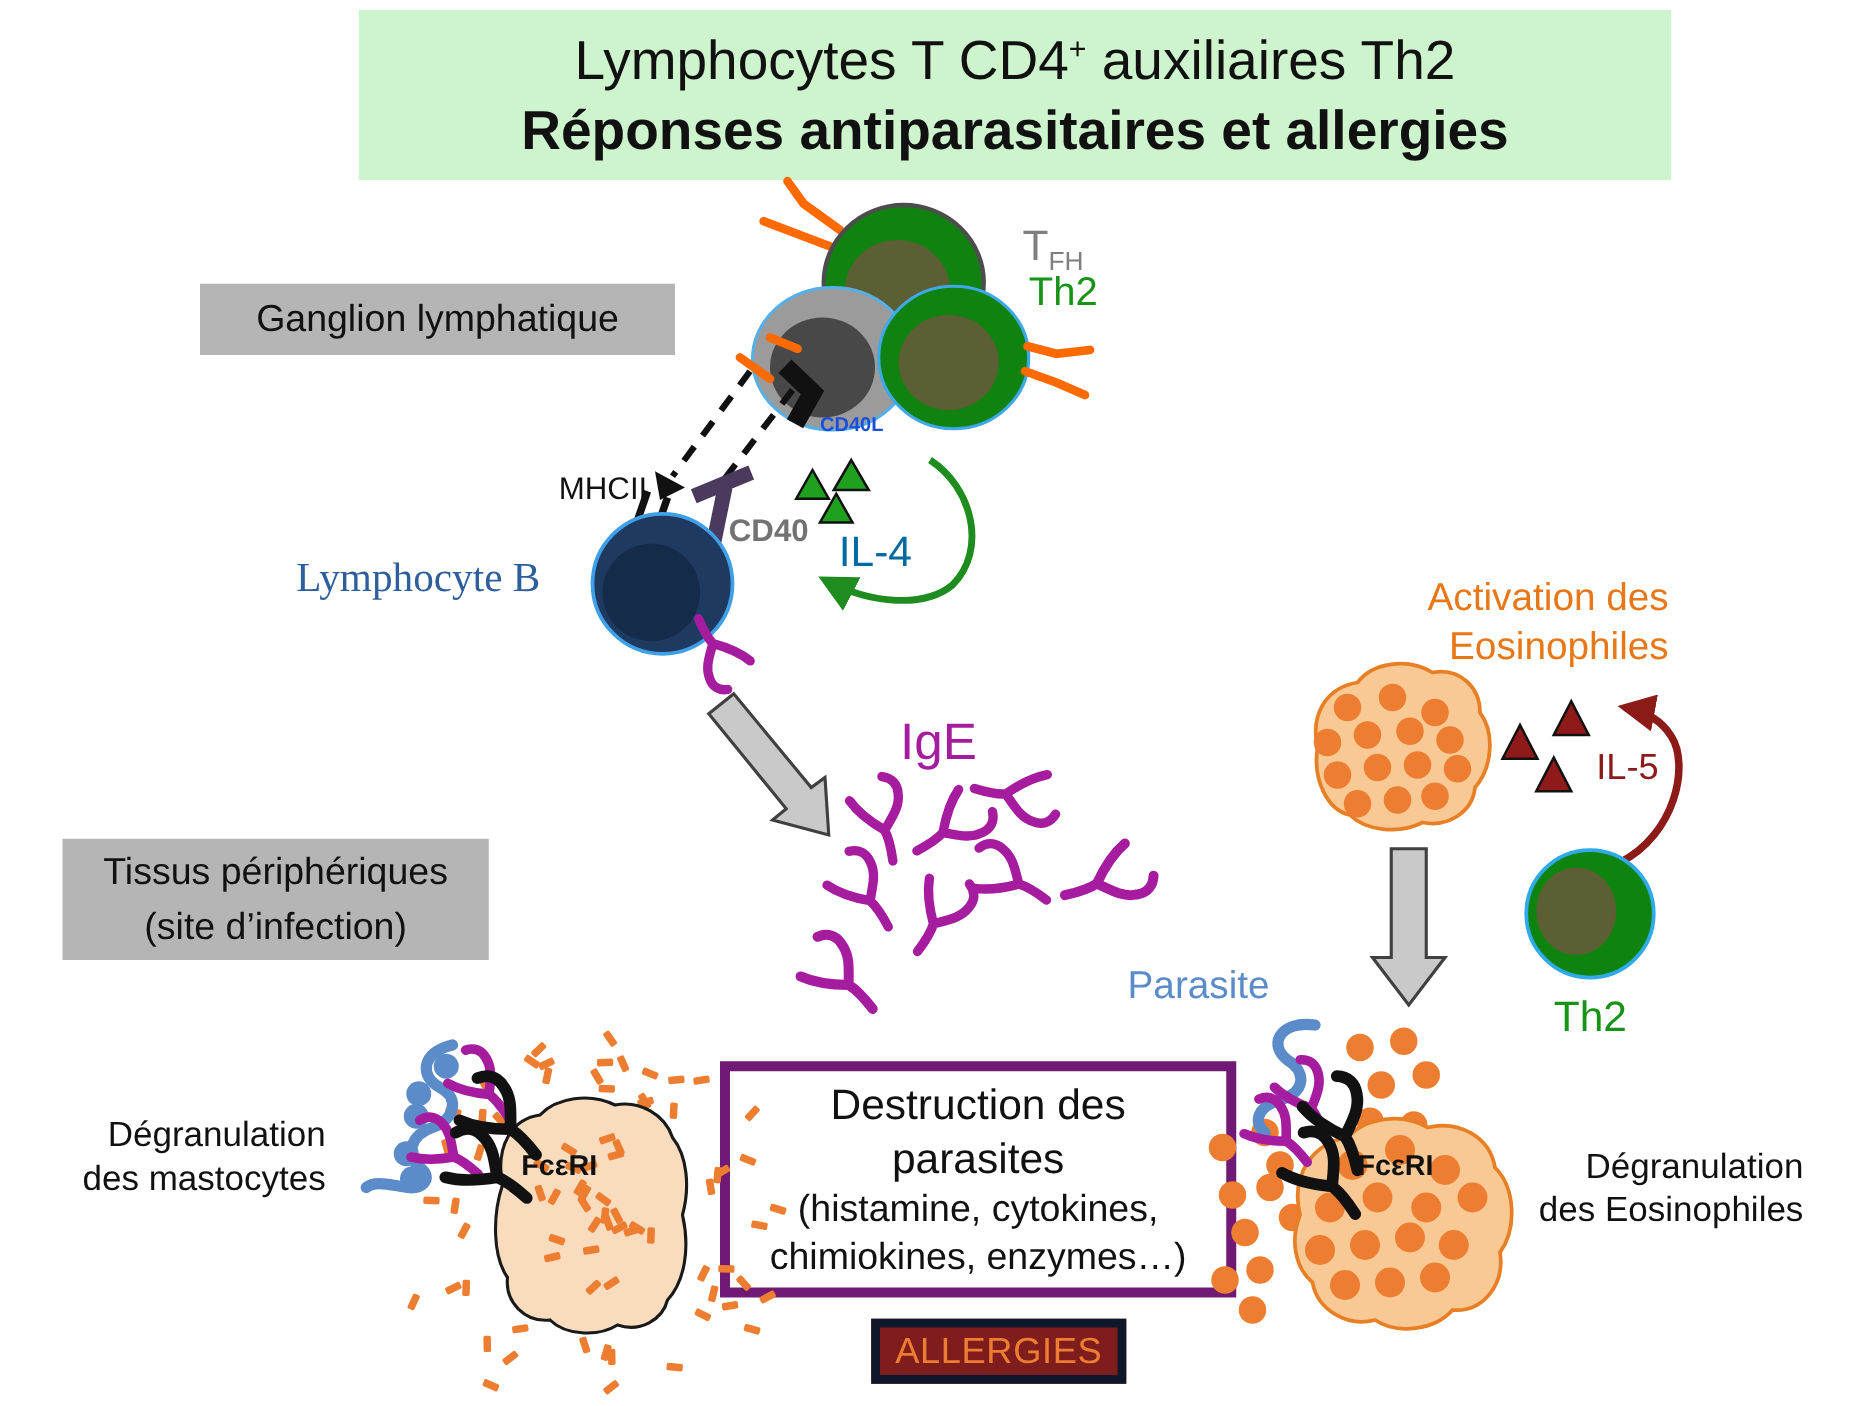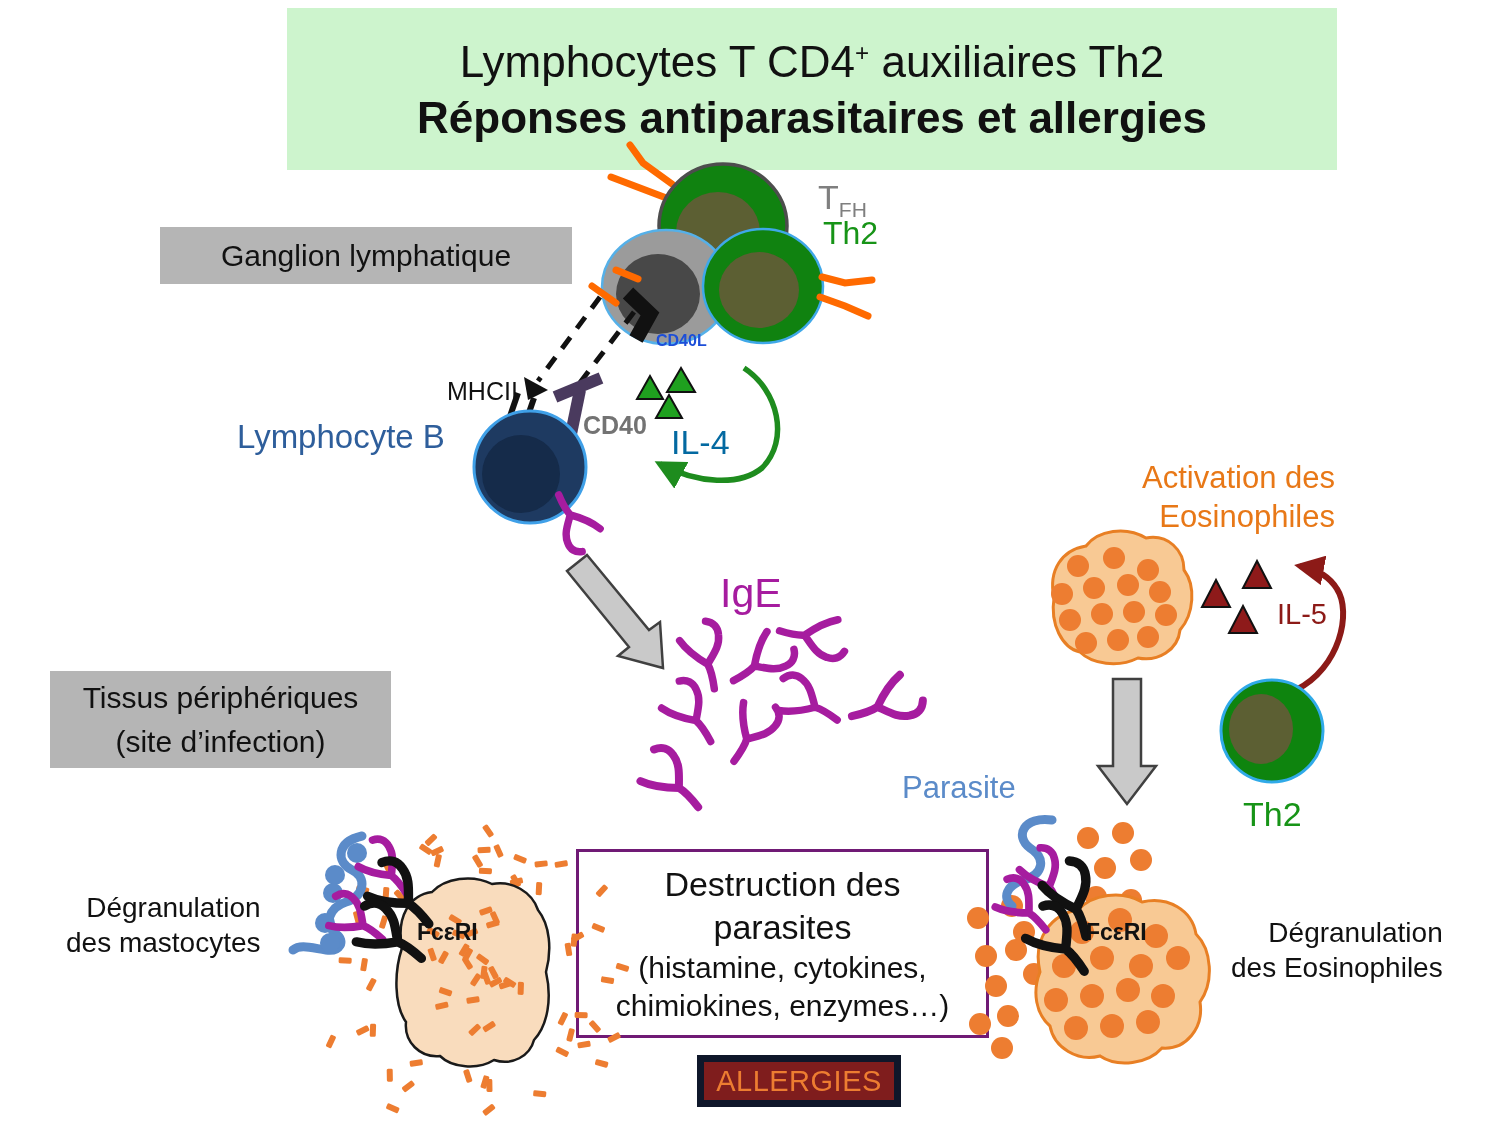--- a/index.html
+++ b/index.html
@@ -1,41 +1,41 @@
 <!DOCTYPE html>
 <html><head>
 <meta charset="utf-8">
 <style>
   html,body{margin:0;padding:0;background:#fff;}
   #canvas{position:relative;width:1500px;height:1125px;background:#ffffff;overflow:hidden;
           font-family:"Liberation Sans", sans-serif;}
   .box{position:absolute;box-sizing:border-box;z-index:1;display:flex;flex-direction:column;
        align-items:center;justify-content:center;text-align:center;}
-  #title-box{left:287px;top:8px;width:1050px;height:162px;background:#CDF4CD;}
+  #title-box{left:287px;top:8px;width:1050px;height:136px;background:#CDF4CD;}
   #title-line1{font-size:44px;color:#111;line-height:1.3;}
   #title-line1 sup{font-size:0.55em;}
   #title-line2{font-size:44px;font-weight:bold;color:#111;line-height:1.25;}
-  #ganglion-box{left:160px;top:227px;width:412px;height:57px;background:#B5B5B5;}
+  #ganglion-box{left:160px;top:227px;width:380px;height:57px;background:#B5B5B5;}
   #ganglion-box div{font-size:30px;color:#111;}
   #tissus-box{left:50px;top:671px;width:341px;height:97px;background:#B5B5B5;}
   #tissus-box div{font-size:30px;color:#111;line-height:44px;}
-  #destruction-box{left:576px;top:849px;width:413px;height:189px;background:#fff;border:3px solid #701a75;}
+  #destruction-box{left:576px;top:849px;width:413px;height:189px;background:#fff;border:8px solid #701a75;}
   .destr-main{font-size:34px;color:#111;line-height:43px;}
   .destr-sub{font-size:30px;color:#111;line-height:38px;}
   #allergies-box{left:697px;top:1055px;width:204px;height:52px;background:#7f1d1d;border:7px solid #0f172a;}
   #allergies-box div{font-size:29px;color:#ED7D31;letter-spacing:0.5px;}
   svg#diagram{position:absolute;left:0;top:0;z-index:2;pointer-events:none;}
   .lbl{position:absolute;z-index:3;white-space:nowrap;text-align:right;}
   #tfh-label{left:818px;top:178px;font-size:34px;color:#7F7F7F;}
   #tfh-label .subs{font-size:0.62em;vertical-align:sub;}
   #th2-top-label{left:823px;top:215px;font-size:32px;color:#179417;}
   #cd40l-label{left:656px;top:332px;font-size:16px;font-weight:bold;color:#1d4ed8;}
   #mhcii-label{left:447px;top:377px;font-size:25px;color:#111;}
   #cd40-label{left:583px;top:411px;font-size:25px;font-weight:bold;color:#737373;}
-  #lymphb-label{left:237px;top:418px;font-size:33px;color:#2E5E9B;}
+  #lymphb-label{left:237px;top:445px;font-size:33px;color:#2E5E9B;font-family:Liberation Serif, serif;}
   #il4-label{left:671px;top:423px;font-size:34px;color:#0369a1;}
   #ige-label{left:720px;top:570px;font-size:41px;color:#A61C9F;}
   #activation-label{left:1110px;top:458px;font-size:31px;color:#E87817;line-height:39px;margin-left:32px;}
   #il5-label{left:1277px;top:598px;font-size:29px;color:#8C1A17;}
   #th2-right-label{left:1243px;top:795px;font-size:34px;color:#179417;}
   #parasite-label{left:902px;top:770px;font-size:31px;color:#5B8BC9;}
   .fceri{font-size:23px;font-weight:bold;color:#111;}
   #fceri-left-label{left:417px;top:919px;}
   #fceri-right-label{left:1086px;top:919px;}
   .degran{font-size:28px;color:#111;line-height:35px;}

